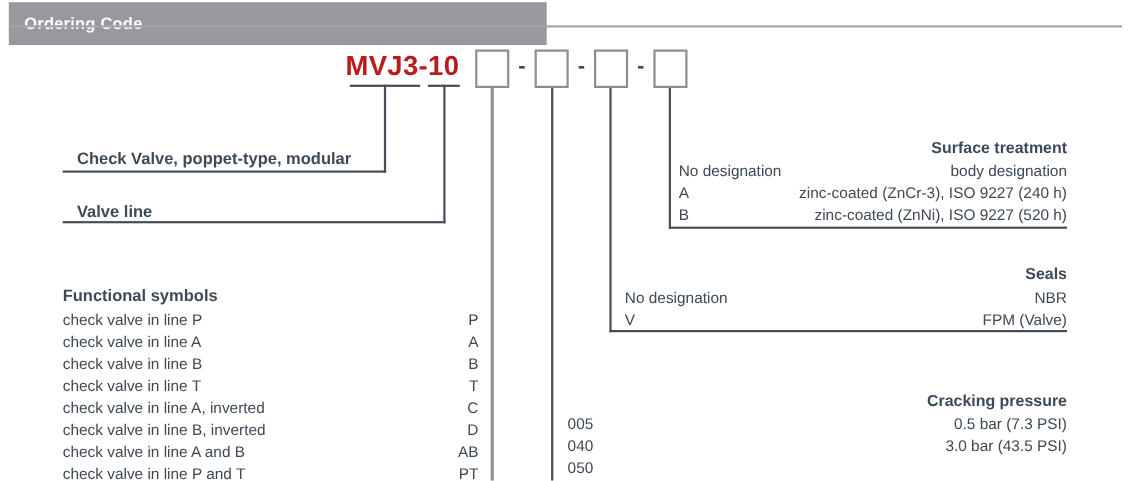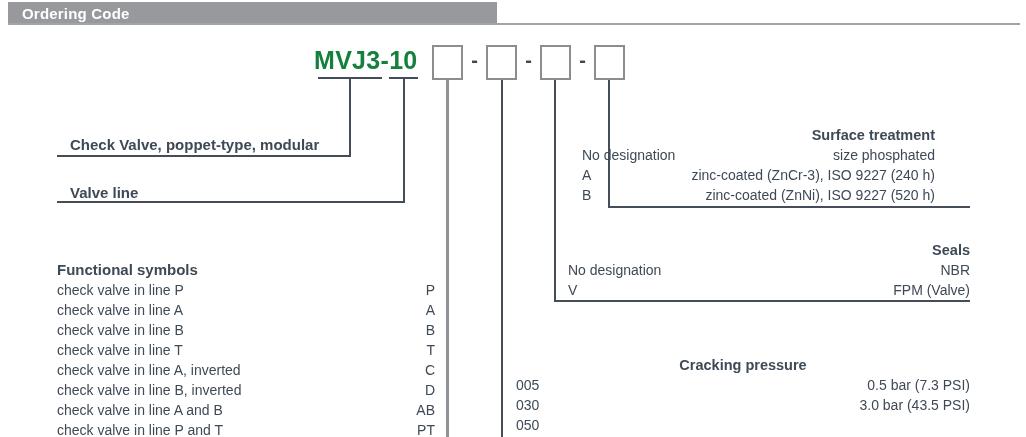--- a/index.html
+++ b/index.html
@@ -6,31 +6,31 @@
   body{
     width:1026px;height:437px;position:relative;overflow:hidden;
     background:#ffffff;
     font-family:"Liberation Sans", sans-serif;
     color:#3e4956;
     -webkit-font-smoothing:antialiased;
   }
   .abs{position:absolute;}
   
   .header-bar{
-    left:8px;top:2px;width:489px;height:23px;
+    left:8px;top:2px;width:489px;height:39px;
     background:#97999d;display:flex;align-items:center;
   }
   .header-bar .title{
     color:#ffffff;font-weight:bold;font-size:15px;padding-left:14px;
     letter-spacing:0.2px;
   }
   .header-rule{left:8px;top:23px;width:1012px;height:2px;background:#a2a5a8;}
   
   .model-code{
-    left:314px;top:46px;font-size:25px;font-weight:bold;color:#15803d;
+    left:314px;top:46px;font-size:25px;font-weight:bold;color:#b91c1c;
     letter-spacing:0.3px;
   }
   
   .obox{
     width:27px;height:31px;border:2px solid #8b8e91;background:#ffffff;top:45px;
   }
   .dash{
     top:49px;width:13px;text-align:center;font-weight:bold;font-size:20px;
     color:#3e4956;
   }
@@ -110,25 +110,25 @@
   <div class="rrow">
     <span>check valve in line A and B</span>
     <span class="code">AB</span>
   </div>
   <div class="rrow">
     <span>check valve in line P and T</span>
     <span class="code">PT</span>
   </div>
 </div>
 
-<div class="abs rows" style="left:582px;top:125px;width:353px;">
+<div class="abs rows" style="left:617px;top:125px;width:353px;">
   <div class="hdr right-align" style="font-size:14.5px;">Surface treatment</div>
   <div class="rrow">
     <span class="code">No designation</span>
-    <span>size phosphated</span>
+    <span>body designation</span>
   </div>
   <div class="rrow">
     <span class="code">A</span>
     <span>zinc-coated (ZnCr-3), ISO 9227 (240 h)</span>
   </div>
   <div class="rrow">
     <span class="code">B</span>
     <span>zinc-coated (ZnNi), ISO 9227 (520 h)</span>
   </div>
 </div>
@@ -139,25 +139,25 @@
     <span class="code">No designation</span>
     <span>NBR</span>
   </div>
   <div class="rrow">
     <span class="code">V</span>
     <span>FPM (Valve)</span>
   </div>
 </div>
 
 <div class="abs rows" style="left:516px;top:355px;width:454px;">
-  <div class="hdr right-align" style="font-size:14.5px;text-align:center;">Cracking pressure</div>
+  <div class="hdr right-align" style="font-size:14.5px;">Cracking pressure</div>
   <div class="rrow">
     <span class="code">005</span>
     <span>0.5 bar (7.3 PSI)</span>
   </div>
   <div class="rrow">
-    <span class="code">030</span>
+    <span class="code">040</span>
     <span>3.0 bar (43.5 PSI)</span>
   </div>
   <div class="rrow">
     <span class="code">050</span>
   </div>
 </div>
 
 </body></html>

